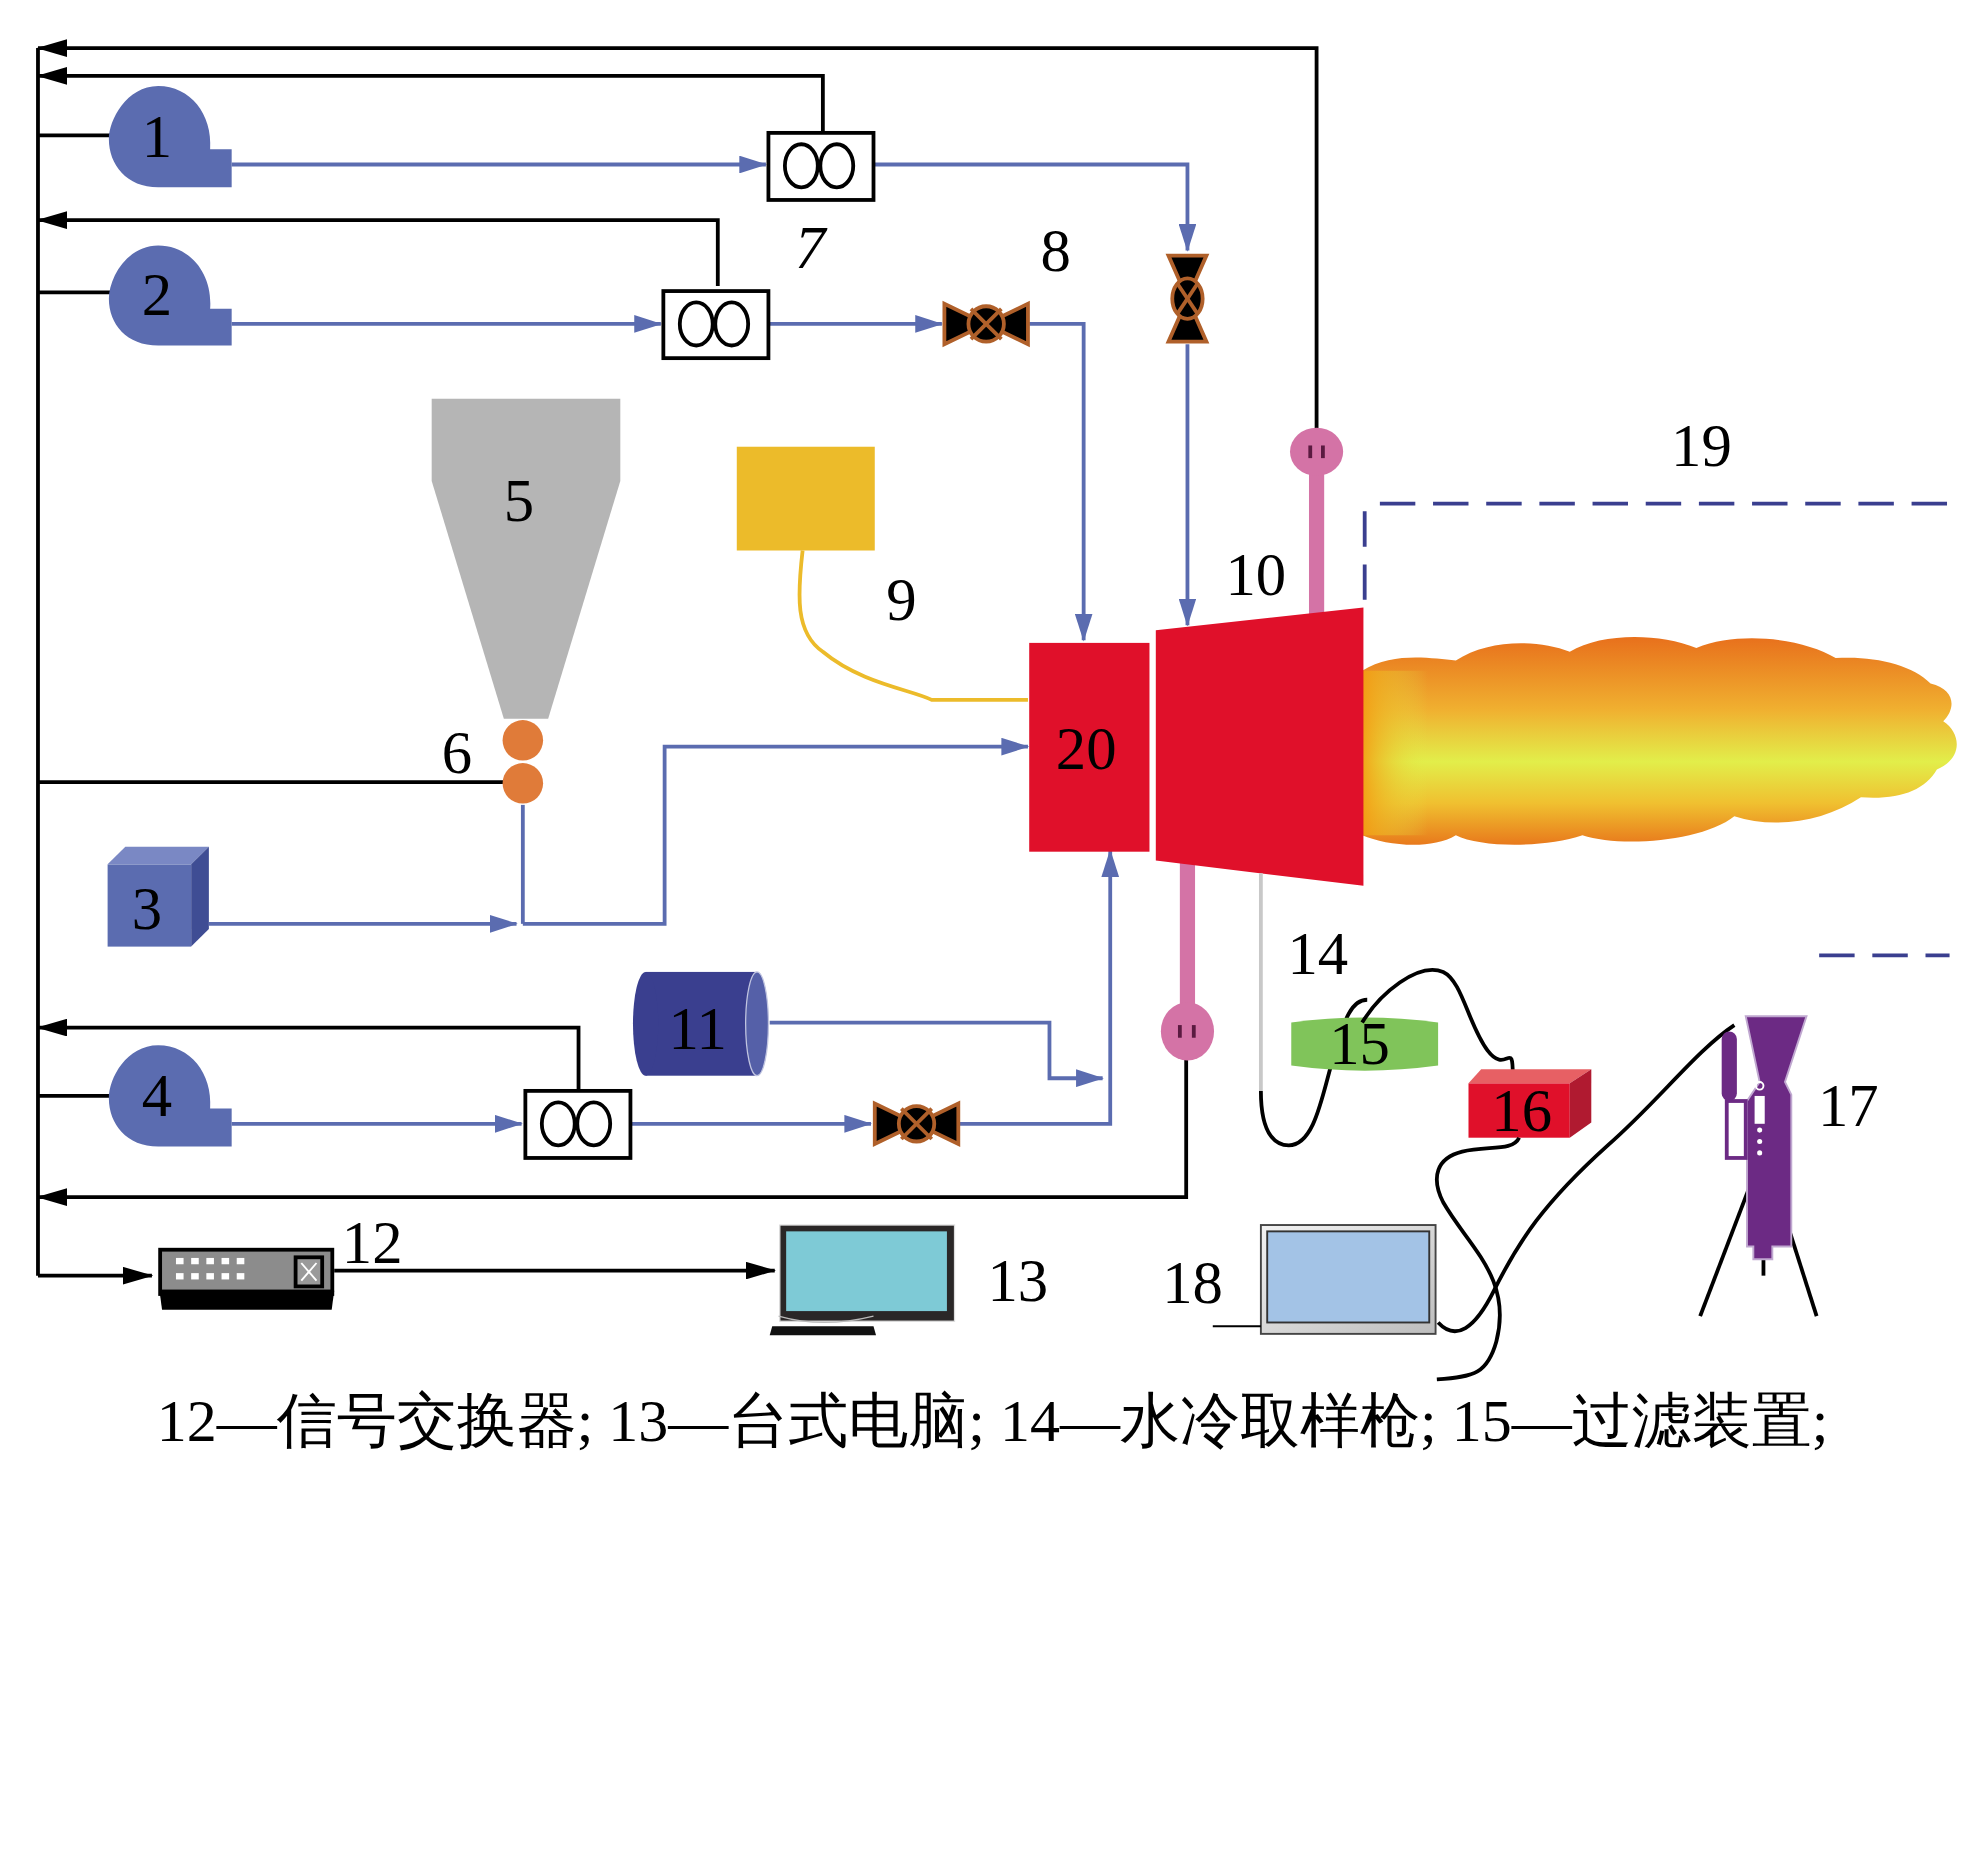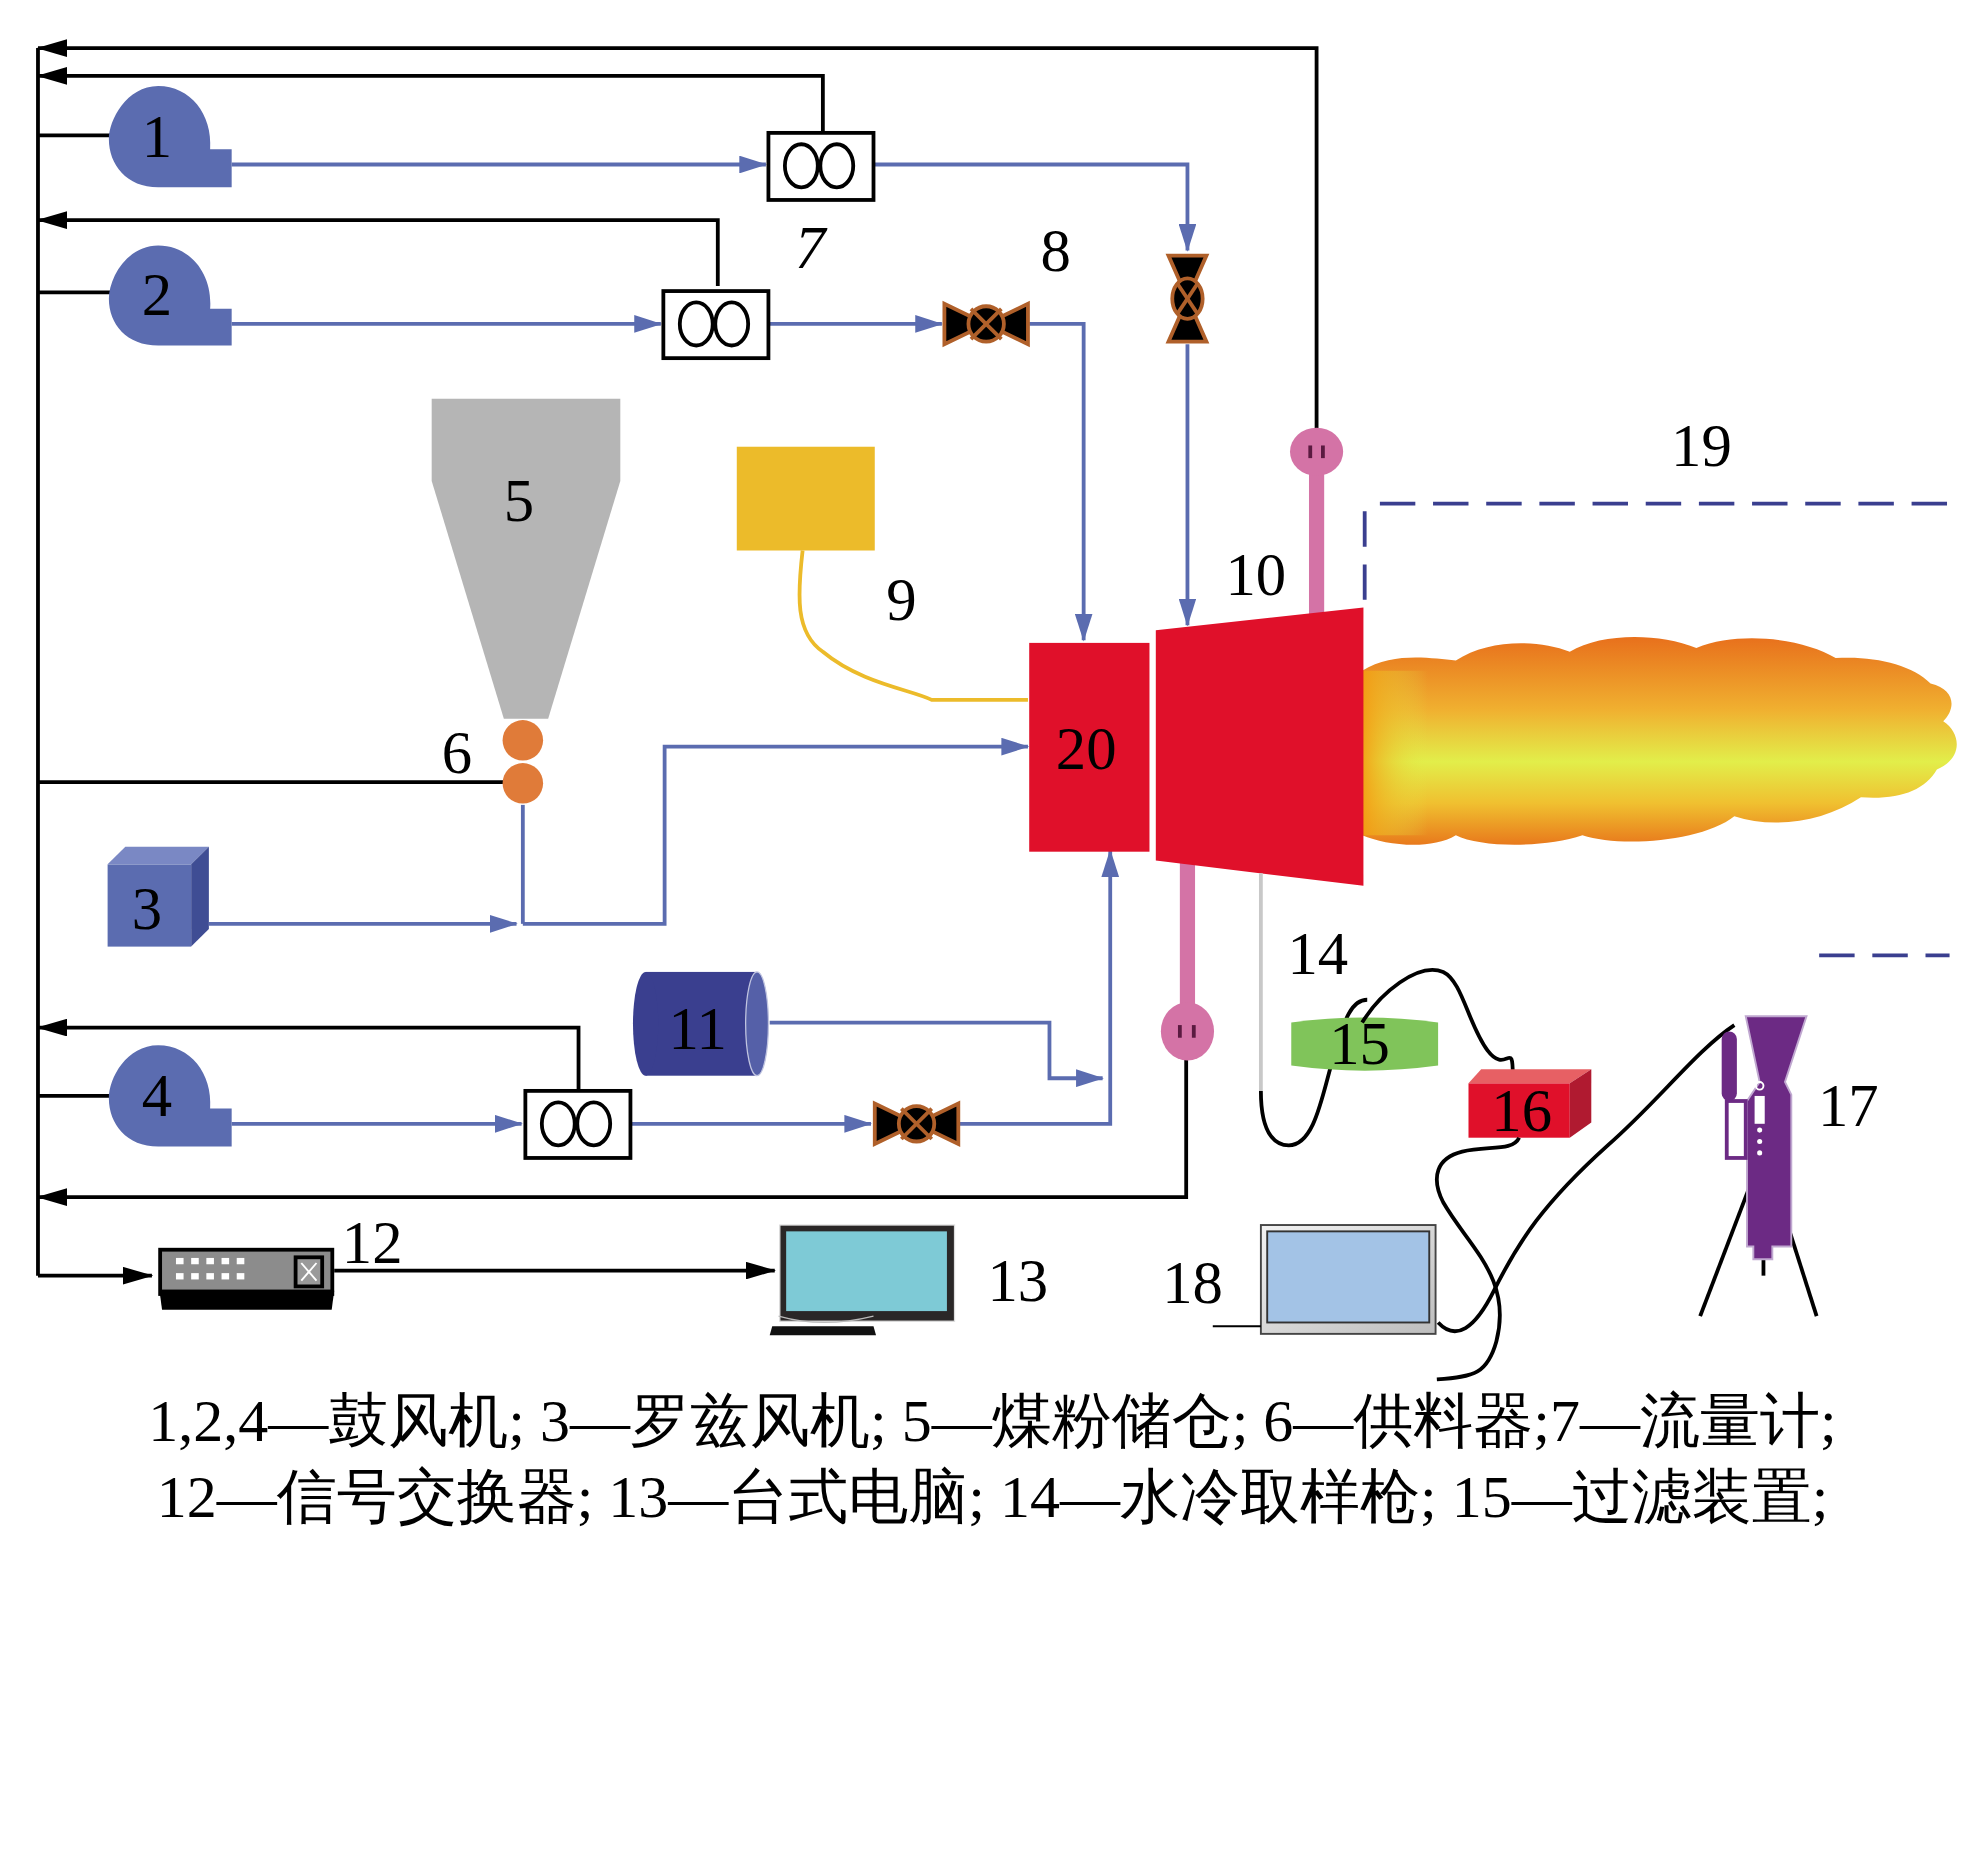--- a/index.html
+++ b/index.html
@@ -289,16 +289,15 @@
       <rect x="616" y="968" width="138" height="76" fill="#2a2727" stroke="#ddd" stroke-width="1"></rect>
       <rect x="621" y="973" width="127" height="63" fill="#7ecad6"></rect>
       <polygon points="610,1048 690,1048 692,1055 608,1055" fill="#111"></polygon>
       <path d="M615,1040 Q650,1050 690,1040" fill="none" stroke="#bbb" stroke-width="1"></path>
     </g>
     <text class="num" x="780" y="1028">13</text>
   </g>
 </svg>
 
 <div class="legend">
-  <div class="legend-line">1,2,4—鼓风机; 3—罗兹风机; 5—煤粉储仓; 6—供料器;7—流量计;</div>
   <div class="legend-line">12—信号交换器; 13—台式电脑; 14—水冷取样枪; 15—过滤装置;</div>
 </div>
 
 
 </body></html>

